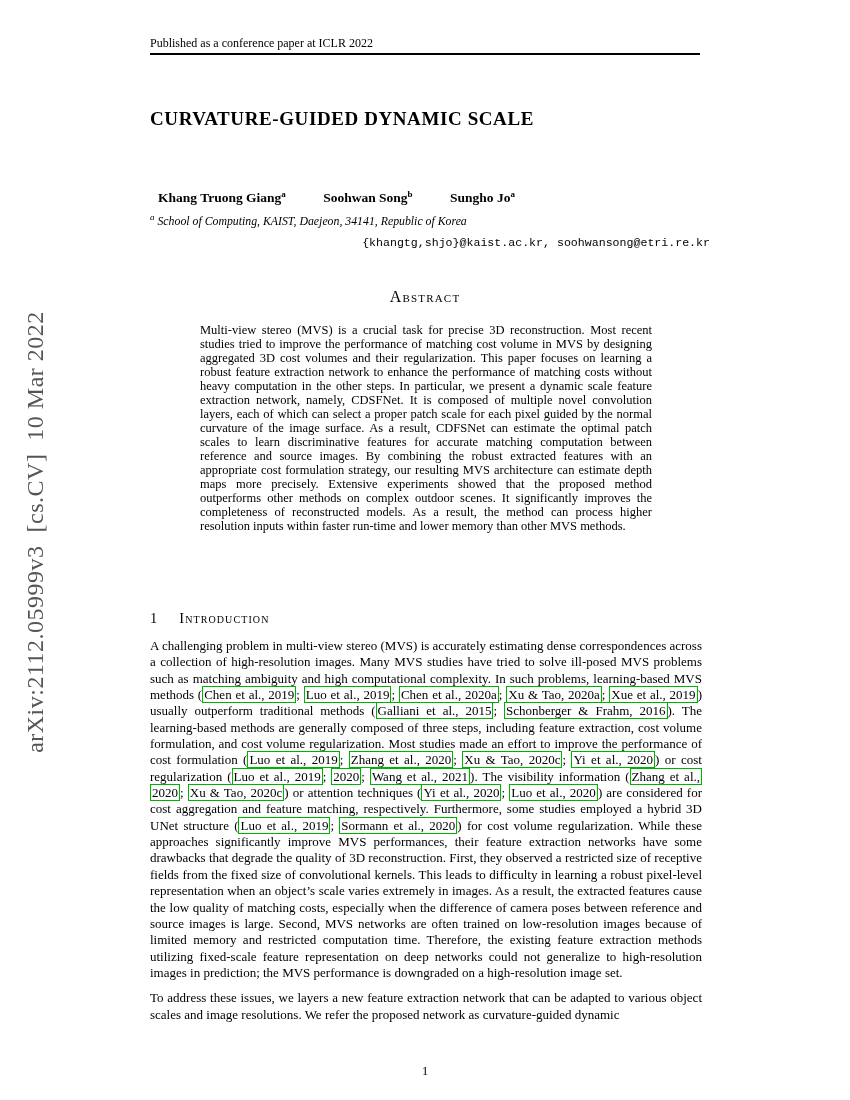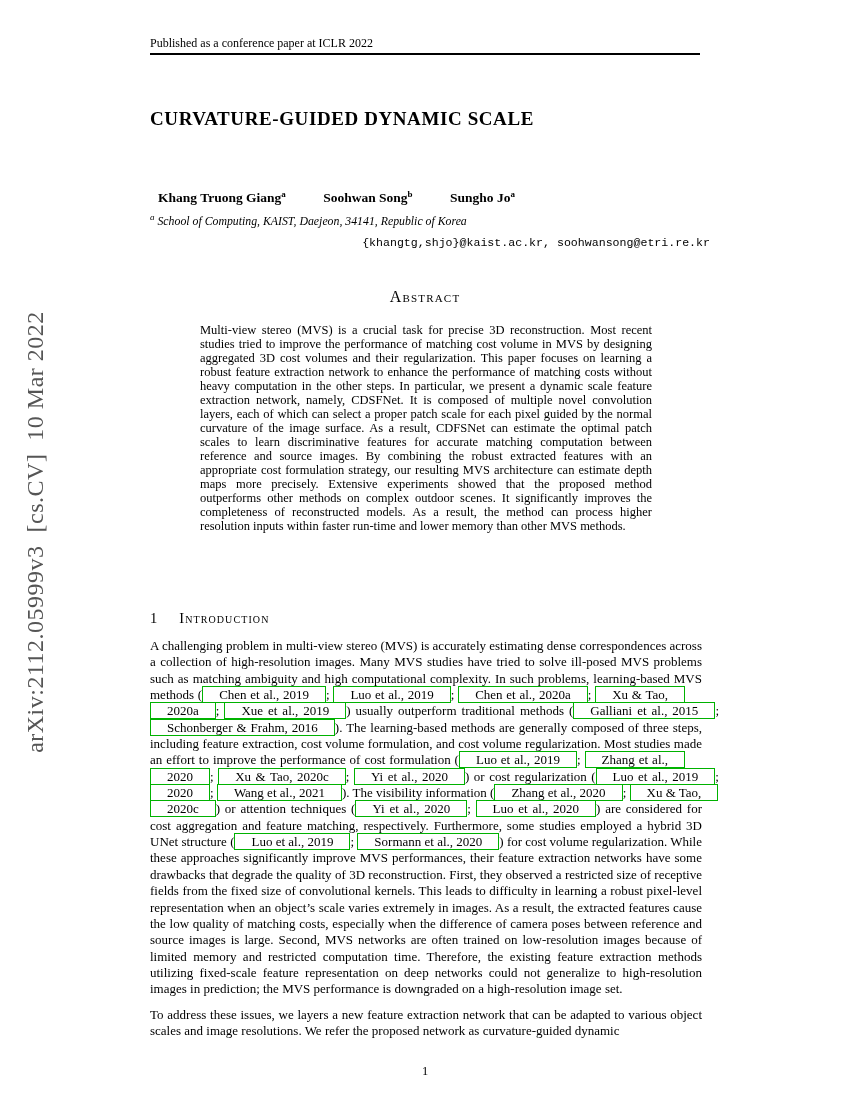--- a/index.html
+++ b/index.html
@@ -78,21 +78,21 @@
 
   .intro {
     position: absolute; top: 638px; left: 150px; width: 552px;
     font-size: 13px; line-height: 16.35px;
     text-align: justify;
   }
   .intro p { margin-bottom: 9px; }
 
   .cite {
     border: 1px solid var(--cite_border, #00b200);
-    padding: 0 16px;
+    padding: 0 1px;
     box-decoration-break: clone;
     -webkit-box-decoration-break: clone;
   }
 
   .page-number {
     position: absolute; top: 1064px; left: 150px; width: 550px;
     text-align: center; font-size: 12.5px;
   }
 </style>
 </head>

